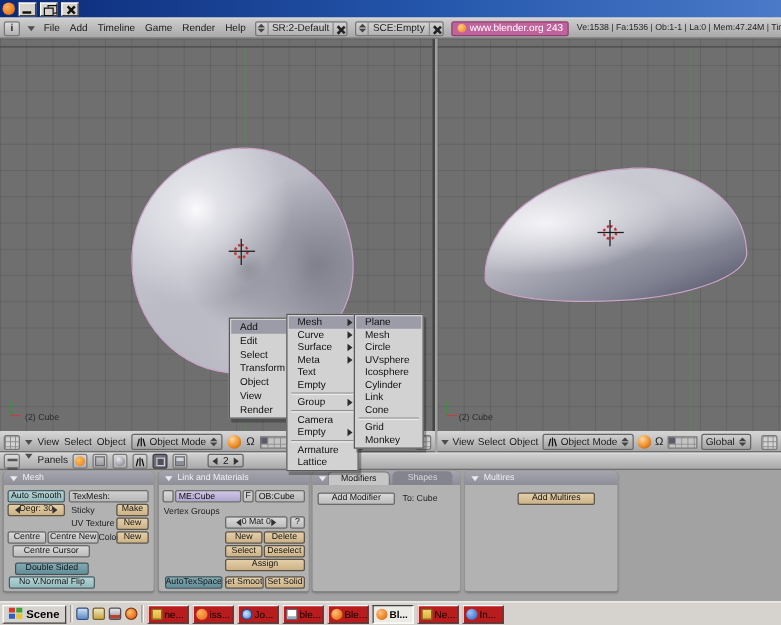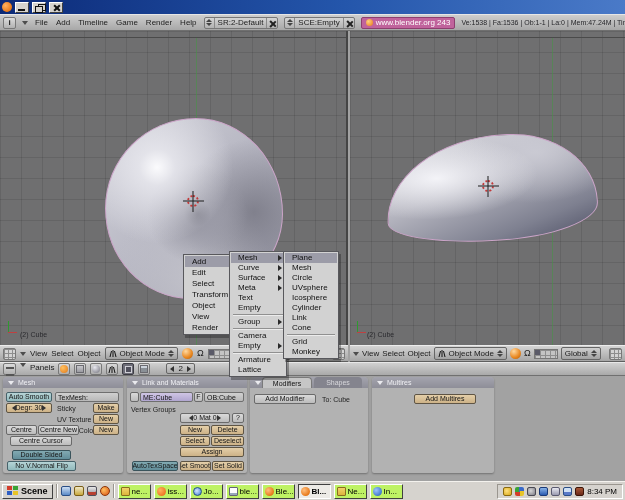--- a/index.html
+++ b/index.html
@@ -98,21 +98,21 @@
 #menu1 .mi{height:11px;line-height:11px}
 #menu2 .mi,#menu3 .mi{height:10px;line-height:10px}
 .mi.hl{background:#9c9ca8}
 .mi .arr{position:absolute;right:3px;top:50%;transform:translateY(-50%);width:0;height:0;border-left:4px solid #2a2a2a;border-top:3px solid transparent;border-bottom:3px solid transparent}
 .msep{height:2px;margin:1px 2px;border-top:1px solid #909090;border-bottom:1px solid #ececec}
 
 #taskbar{position:absolute;left:0;top:481px;width:625px;height:19px;background:#d6d3ce;border-top:1px solid #f4f2ee;display:flex;align-items:center;gap:3px;padding:0 2px;font-size:8px}
 #startbtn{display:flex;align-items:center;gap:3px;height:15px;padding:0 4px;background:#d6d3ce;border:1px solid;border-color:#fff #404040 #404040 #fff;font-weight:bold;font-size:9px;flex:none}
 .tsep{width:2px;height:14px;border-left:1px solid #9a968f;border-right:1px solid #fff;flex:none}
 .qlicon{width:10px;height:10px;border-radius:2px;flex:none}
-.task{display:flex;align-items:center;gap:2px;height:15px;width:33px;padding:0 2px;background:#bef264;border:1px solid;border-color:#fff #404040 #404040 #fff;overflow:hidden;white-space:nowrap;flex:none}
+.task{display:flex;align-items:center;gap:2px;height:15px;width:33px;padding:0 2px;background:#b91c1c;border:1px solid;border-color:#fff #404040 #404040 #fff;overflow:hidden;white-space:nowrap;flex:none}
 .task.active{background:#edebe6;border-color:#404040 #fff #fff #404040;font-weight:bold}
 .ticon{width:9px;height:9px;flex:none;border-radius:1px}
 .ticon.folder{background:linear-gradient(#f2d26a,#dcb43c);border:1px solid #8a6d1f}
 .ticon.ff{border-radius:50%;background:radial-gradient(circle at 35% 35%,#ffb25e,#e85d10)}
 .ticon.search{border-radius:50%;background:radial-gradient(circle at 40% 40%,#d4e6ff,#3a7ad0);border:1px solid #234e8c}
 .ticon.doc{background:#fdfdfd;border:1px solid #667;box-shadow:inset 0 -2px 0 #9ab}
 .ticon.blender{border-radius:50%;background:radial-gradient(circle at 35% 35%,#ffc080,#e87818 70%,#a04c06)}
 .ticon.ie{border-radius:50%;background:radial-gradient(circle at 35% 35%,#9cc4ff,#1c5ab8)}
 #tray{margin-left:auto;display:flex;align-items:center;gap:3px;height:15px;padding:0 5px;border:1px solid;border-color:#9a968f #fff #fff #9a968f;background:#d6d3ce;flex:none}
 .tricon{width:9px;height:9px;border-radius:2px;flex:none}
@@ -430,23 +430,13 @@
       <span>Bl...</span>
     </div>
   <div class="task">
       <span class="ticon folder"></span>
       <span>Ne...</span>
     </div>
   <div class="task">
       <span class="ticon ie"></span>
       <span>In...</span>
     </div>
-  <div id="tray">
-    <span class="tricon" style="background:radial-gradient(circle at 40% 40%,#ffe080,#d8a818);border:1px solid #8a6a10"></span>
-    <span class="tricon" style="background:conic-gradient(#3a6ac8 0 25%,#e8c428 0 50%,#d33c2a 0 75%,#3aa335 0)"></span>
-    <span class="tricon" style="background:radial-gradient(circle at 40% 40%,#d8d8d8,#7a7a84);border:1px solid #4a4a54"></span>
-    <span class="tricon" style="background:linear-gradient(#8ab4e8,#2a5ab0);border:1px solid #1a3a78"></span>
-    <span class="tricon" style="background:linear-gradient(#e8e8f0,#9a9ab0);border:1px solid #5a5a70"></span>
-    <span class="tricon" style="background:linear-gradient(#cfe0f4 55%,#5a7ac8 56%);border:1px solid #2a4e86"></span>
-    <span class="tricon" style="background:linear-gradient(#a85838,#6a2818);border:1px solid #3a1408"></span>
-    <span>8:34 PM</span>
-  </div>
 </div>
 
 </body></html>

